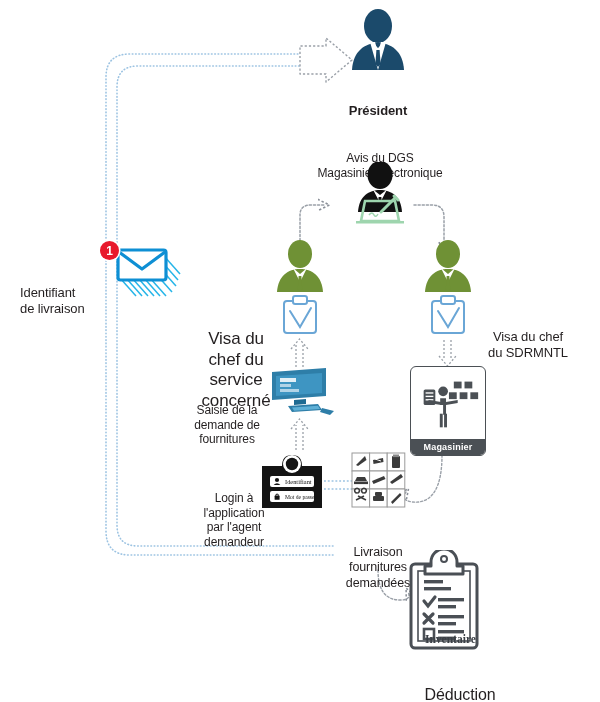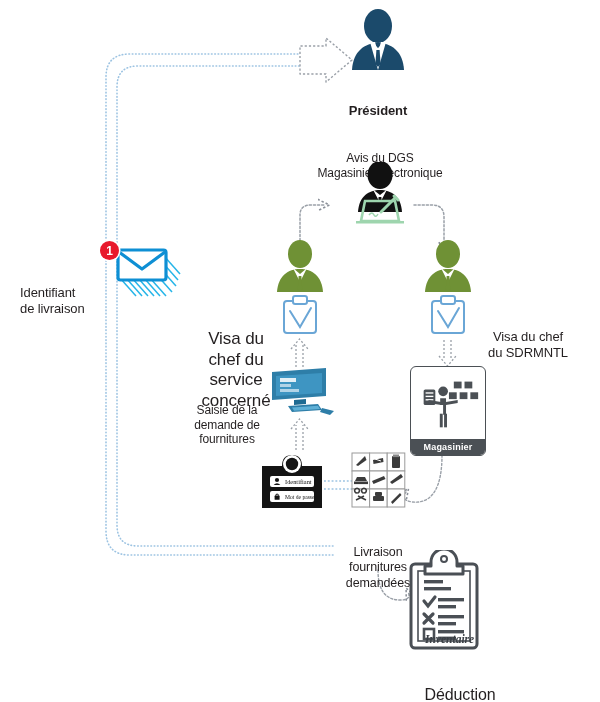--- a/index.html
+++ b/index.html
@@ -180,20 +180,24 @@
       <rect x="14" y="12" width="16" height="4" fill="#ffffff" opacity=".85"></rect>
       <rect x="14" y="18" width="11" height="3" fill="#ffffff" opacity=".6"></rect>
       <rect x="14" y="23" width="19" height="3" fill="#ffffff" opacity=".6"></rect>
       <path d="M28,34 L40,33 L40,38 L28,39 Z" fill="#1f6b92"></path>
       <path d="M22,40 L52,38 L56,44 L26,46 Z" fill="#2e7ea8"></path>
       <path d="M26,41.5 L52,39.8 L54,43 L28,44.8 Z" fill="#5fb0d6"></path>
       <path d="M56,42 L68,45 L64,49 L54,46 Z" fill="#2e7ea8"></path>
     </svg>
   </div>
 
+  <div class="lbl" style="left:186px;top:458px;width:96px;font-size:12px;">Login à
+l'application
+par l'agent
+demandeur</div>
   <div class="node" style="left:258px;top:452px;width:68px;height:58px;">
     <svg viewBox="0 0 68 58" width="68" height="58">
       <path d="M4,14 L24,14 Q24,3 34,3 Q44,3 44,14 L64,14 L64,56 L4,56 Z" fill="#141414"></path>
       <circle cx="34" cy="12" r="9" fill="#ffffff"></circle>
       <circle cx="34" cy="12" r="6.2" fill="#141414"></circle>
       <rect x="12" y="24" width="44" height="11" rx="2" fill="#ffffff"></rect>
       <rect x="12" y="39" width="44" height="11" rx="2" fill="#ffffff"></rect>
       <circle cx="19" cy="28" r="2.1" fill="#141414"></circle>
       <path d="M15.6,33 q3.4,-3.4 6.8,0 z" fill="#141414"></path>
       <rect x="16.6" y="43.6" width="5" height="4.2" rx="0.6" fill="#141414"></rect>
@@ -253,21 +257,21 @@
         <rect x="22" y="44" width="11" height="5" rx="1"></rect>
           <rect x="24" y="40" width="7" height="4" rx="1"></rect>
         <path d="M40,50 L49,41 L50.5,43 L41.5,52 Z"></path>
       </g>
     </svg>
   </div>
   <div class="lbl" style="left:330px;top:512px;width:96px;font-size:12.5px;">Livraison
 fournitures
 demandées</div>
 
-  <div class="node" style="left:405px;top:550px;width:78px;height:104px;font-style:italic;">
+  <div class="node" style="left:405px;top:550px;width:78px;height:104px;">
     <svg viewBox="0 0 78 104" width="78" height="104">
       <rect x="6" y="14" width="66" height="84" rx="4" fill="#ffffff" stroke="#4a4f55" stroke-width="3"></rect>
       <rect x="13" y="21" width="52" height="70" fill="#ffffff" stroke="#4a4f55" stroke-width="1.6"></rect>
       <path d="M26,16 L26,12 a13,13 0 0 1 26,0 L52,16 L58,16 L58,24 L20,24 L20,16 Z" fill="#ffffff" stroke="#4a4f55" stroke-width="3" stroke-linejoin="round"></path>
       <circle cx="39" cy="9" r="3" fill="#ffffff" stroke="#4a4f55" stroke-width="2"></circle>
       <rect x="19" y="30" width="19" height="3.4" fill="#4a4f55"></rect>
       <rect x="19" y="37" width="27" height="3.4" fill="#4a4f55"></rect>
       <path d="M19,51 L23,56 L30,47" fill="none" stroke="#4a4f55" stroke-width="3.2" stroke-linecap="round"></path>
       <rect x="33" y="48" width="26" height="3.4" fill="#4a4f55"></rect>
       <rect x="33" y="55" width="18" height="3.4" fill="#4a4f55"></rect>

